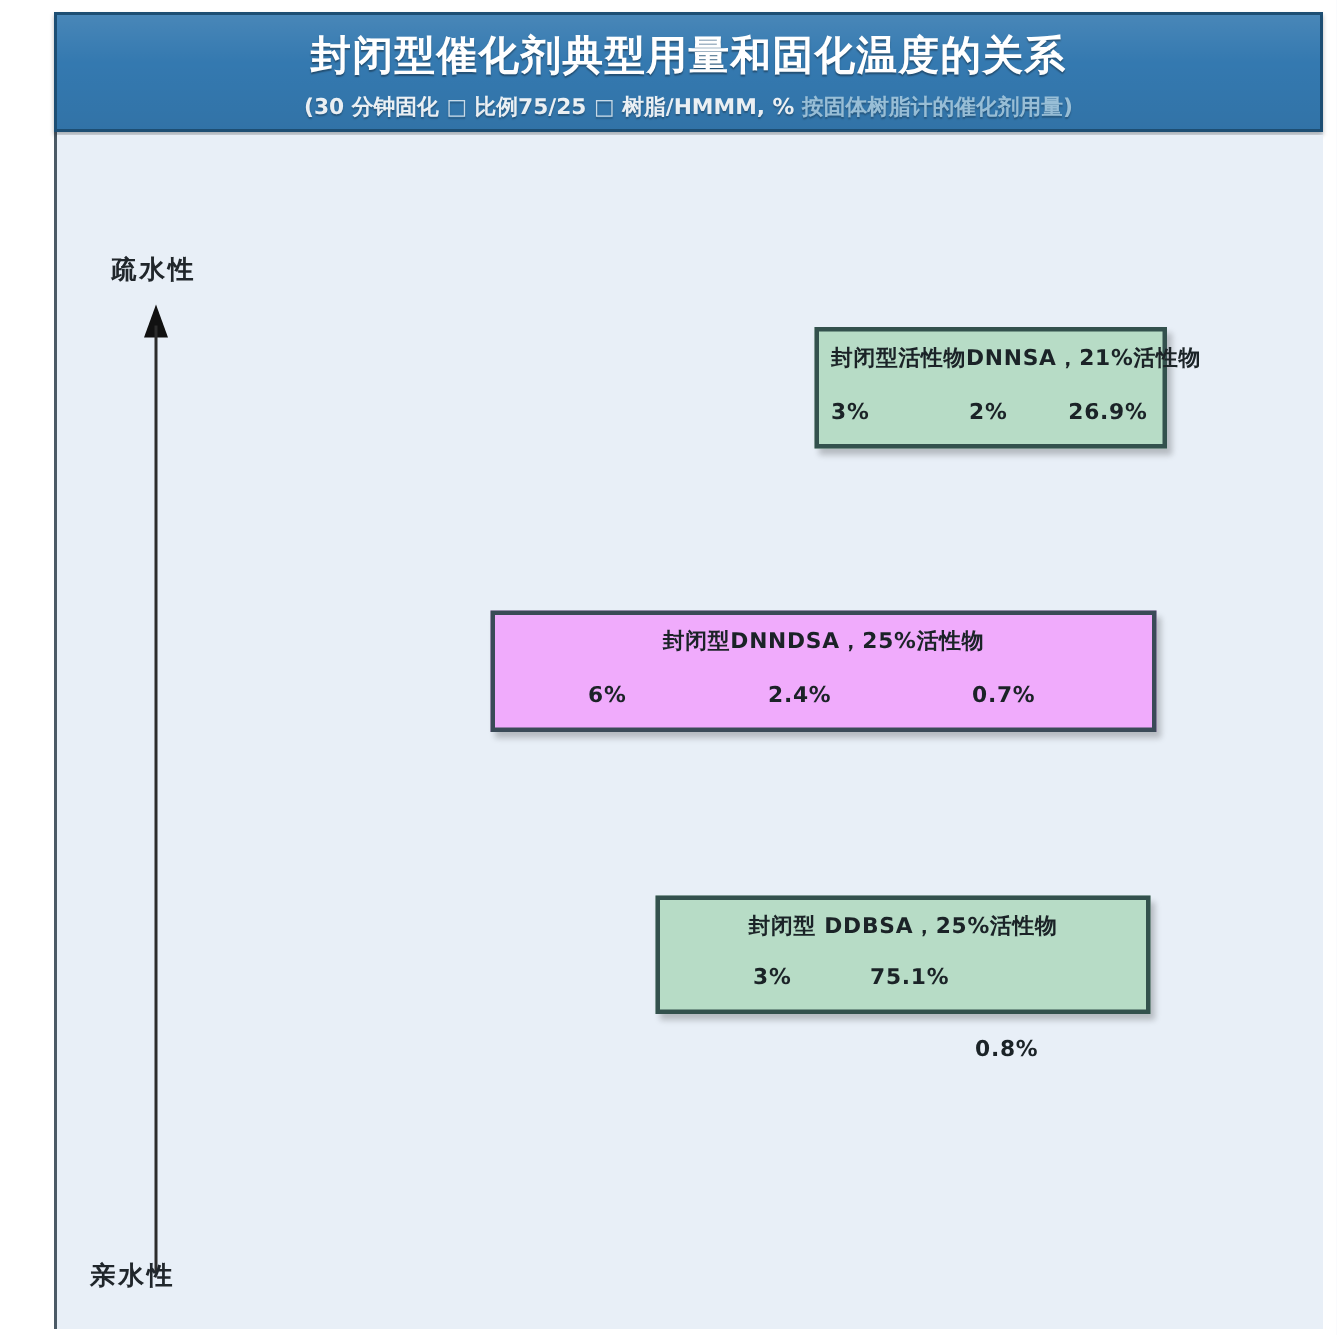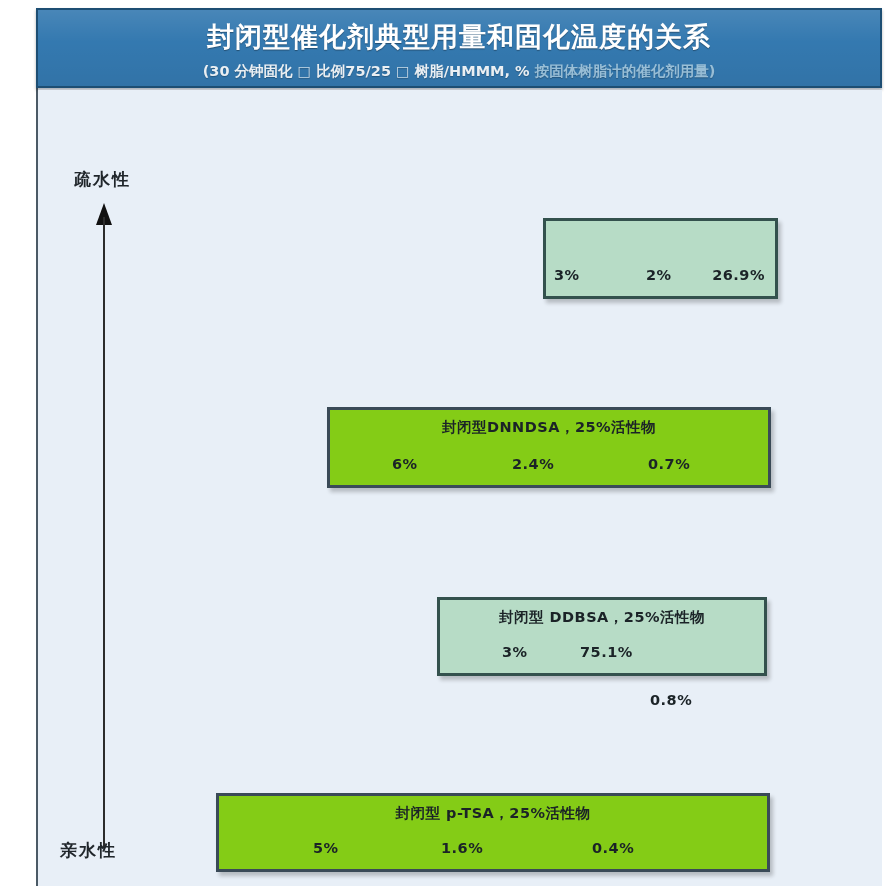--- a/index.html
+++ b/index.html
@@ -163,21 +163,21 @@
     position: absolute;
     color: #1b2327;
     font-size: 14.5px;
     font-weight: bold;
     letter-spacing: 0.5px;
     white-space: nowrap;
   }
 
   
   .box.green { background: #b7dcc6; border-color: #33514d; }
-  .box.blue  { background: #84cc16; border-color: #3a4a57; }
+  .box.blue  { background: #f0abfc; border-color: #3a4a57; }
 </style>
 </head>
 <body>
 
 <div id="poster">
 
   <div class="frame"></div>
 
   <div class="header-band">
     <div class="title">封闭型催化剂典型用量和固化温度的关系</div>
@@ -188,20 +188,21 @@
 
   <div class="axis-arrow">
     <div class="head"></div>
     <div class="shaft"></div>
   </div>
 
   <div class="axis-label top">疏水性</div>
   <div class="axis-label bottom">亲水性</div>
 
   <div class="box green" style="left:543px; top:218px; width:235px; height:81px;">
+    <div class="box-title left-align">封闭型活性物DNNSA，21%活性物</div>
     <div class="vals">
       <span style="left:8px;">3%</span>
       <span style="left:100px;">2%</span>
       <span style="right:10px;">26.9%</span>
     </div>
   </div>
 
   <div class="box blue" style="left:327px; top:407px; width:444px; height:81px;">
     <div class="box-title">封闭型DNNDSA，25%活性物</div>
     <div class="vals">
@@ -213,22 +214,14 @@
 
   <div class="box green" style="left:437px; top:597px; width:330px; height:79px;padding-left:15px;">
     <div class="box-title">封闭型 DDBSA，25%活性物</div>
     <div class="vals">
       <span style="left:62px;">3%</span>
       <span style="left:140px;">75.1%</span>
       <span style="left:210px;margin-top:48px;">0.8%</span>
     </div>
   </div>
 
-  <div class="box blue" style="left:216px; top:793px; width:554px; height:79px;">
-    <div class="box-title">封闭型 p-TSA，25%活性物</div>
-    <div class="vals">
-      <span style="left:94px;">5%</span>
-      <span style="left:222px;">1.6%</span>
-      <span style="left:373px;">0.4%</span>
-    </div>
-  </div>
 
 </div>
 
 </body></html>

